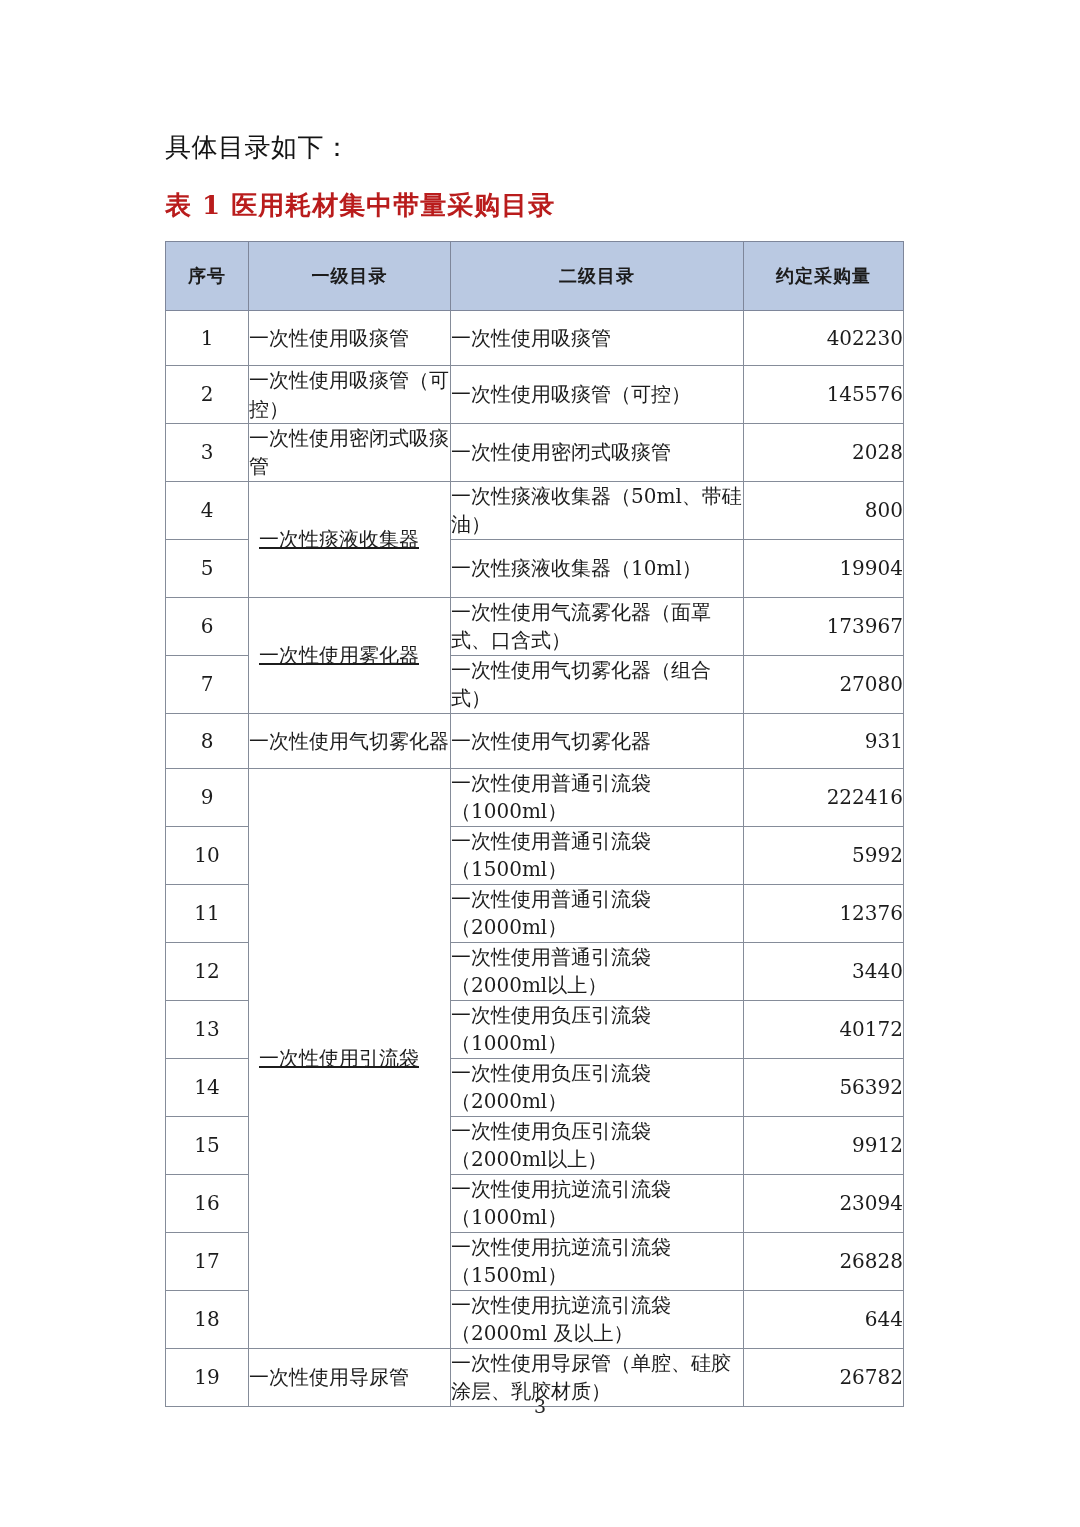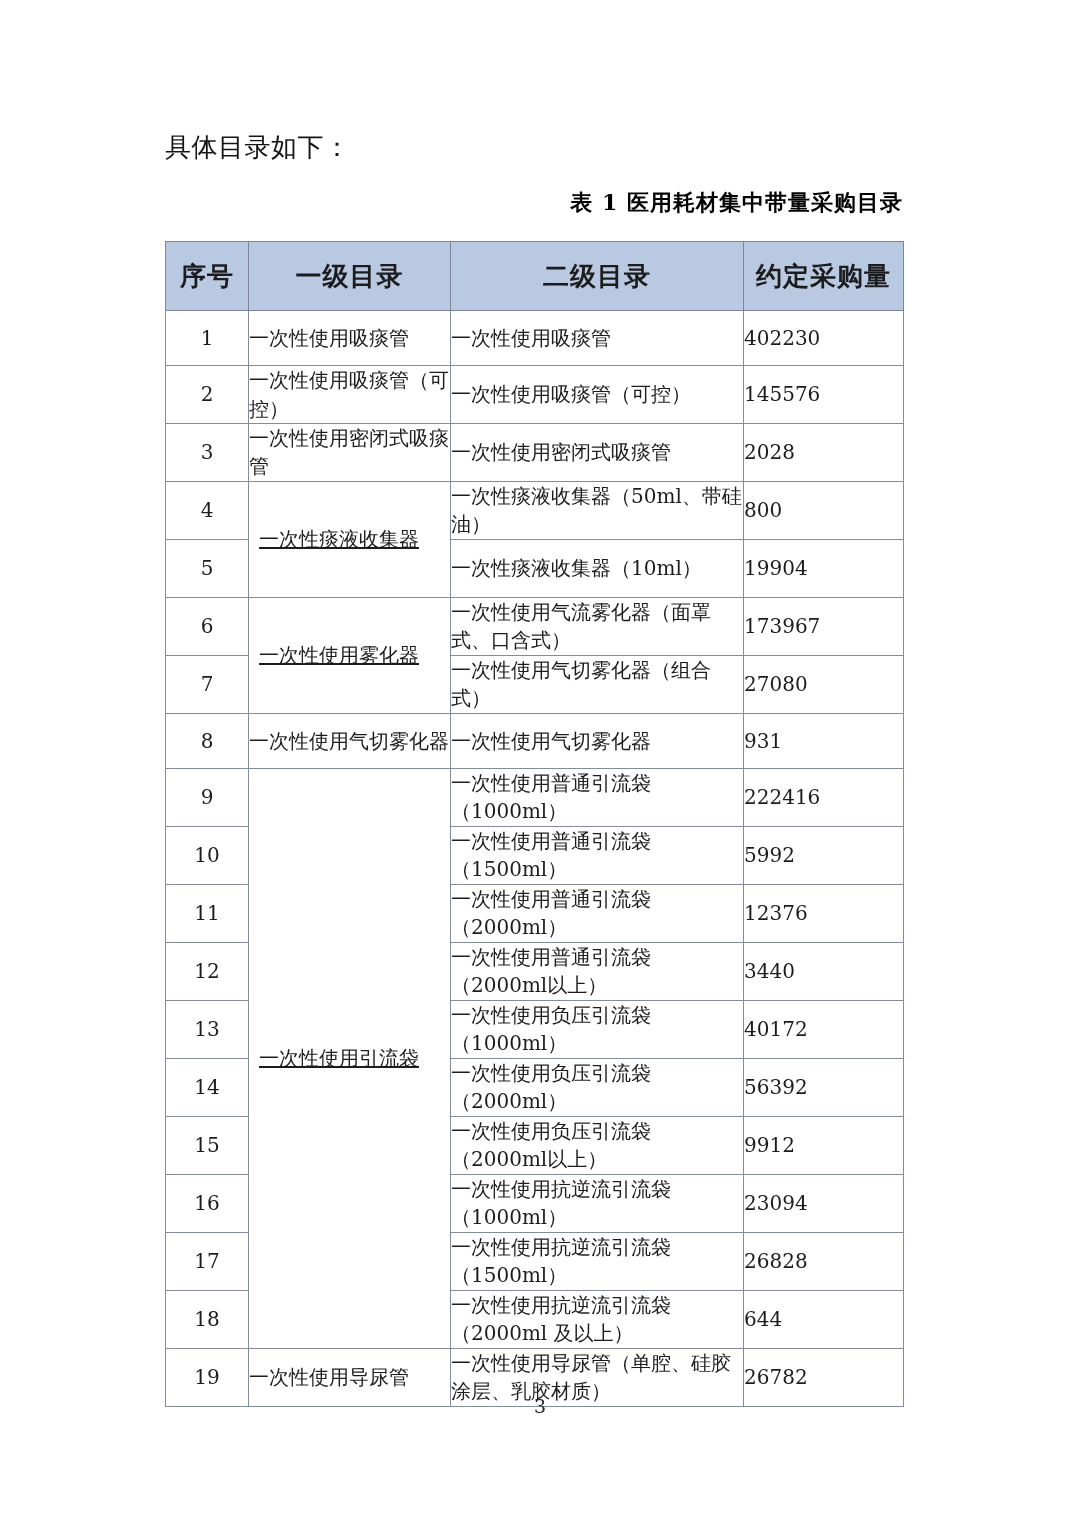--- a/index.html
+++ b/index.html
@@ -35,26 +35,26 @@
     white-space: nowrap;
     color: #141414;
   }
 
   
   .table-title {
     position: absolute;
     left: 165px;
     top: 188px;
     width: 738px;
-    text-align: right;
-    font-size: 22px;
+    text-align: left;
+    font-size: 26px;
     font-weight: bold;
     letter-spacing: 1px;
     white-space: nowrap;
-    color: #000000;
+    color: #b91c1c;
   }
 
   
   .tbl-wrap {
     position: absolute;
     left: 165px;
     top: 241px;
     width: 738px;
   }
   table.catalog {
@@ -75,21 +75,21 @@
     line-height: 1.42;
     color: #1c1c1c;
     padding: 0;
   }
 
   table.catalog thead th {
     background: #bac9e2;
     height: 68px;
     text-align: center;
     font-weight: bold;
-    font-size: 26px;
+    font-size: 18px;
     letter-spacing: 1px;
     border-color: #7e8persistent;
     border: 1px solid #7e869a;
   }
 
   td.seq {
     text-align: center;
     font-size: 21px;
     font-family: "DejaVu Serif", "Liberation Serif", serif;
   }
@@ -100,21 +100,21 @@
   td.lv1.merged {
     text-align: left;
     padding-left: 10px;
     text-decoration: underline;
   }
   td.lv2 {
     text-align: left;
     padding: 4px 6px 4px 10px;
   }
   td.qty {
-    text-align: left;
+    text-align: right;
     padding: 4px 6px 4px 14px;
     font-size: 21px;
   }
 
   .r-h1 { height: 55px; }
   .r-h2 { height: 58px; }
 
   
   .page-number {
     position: absolute;

